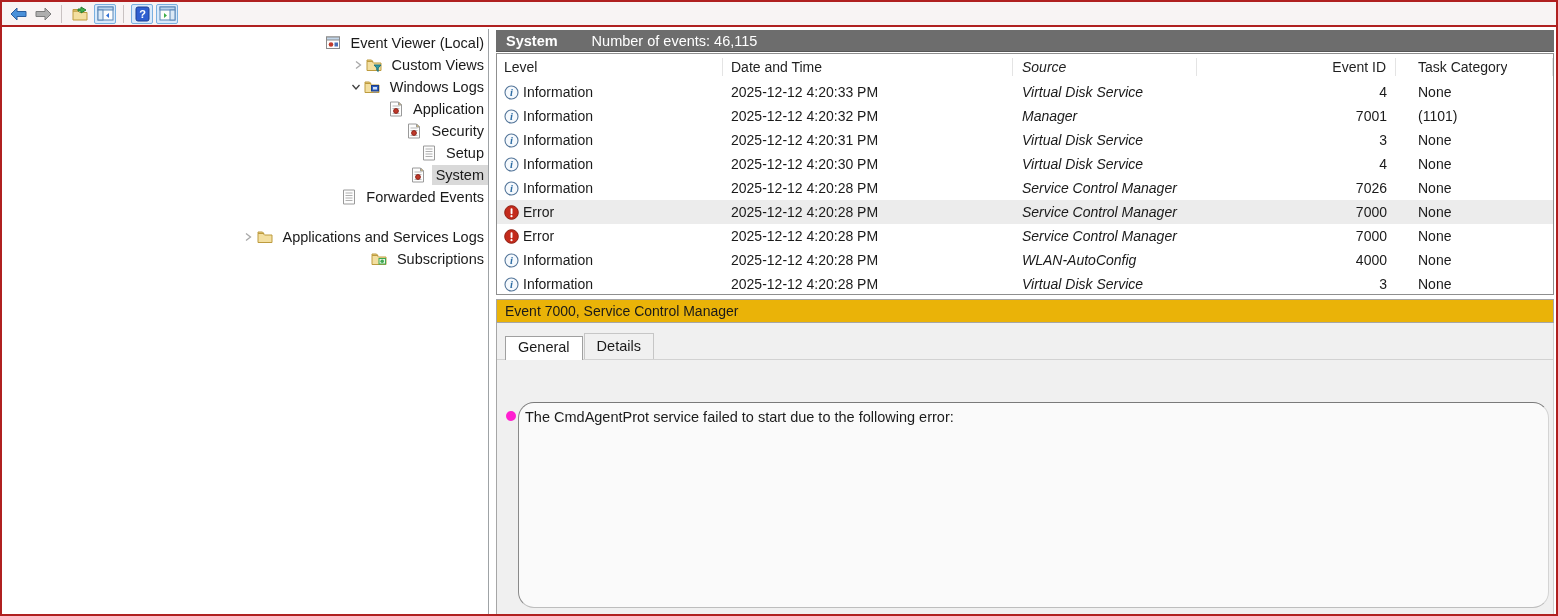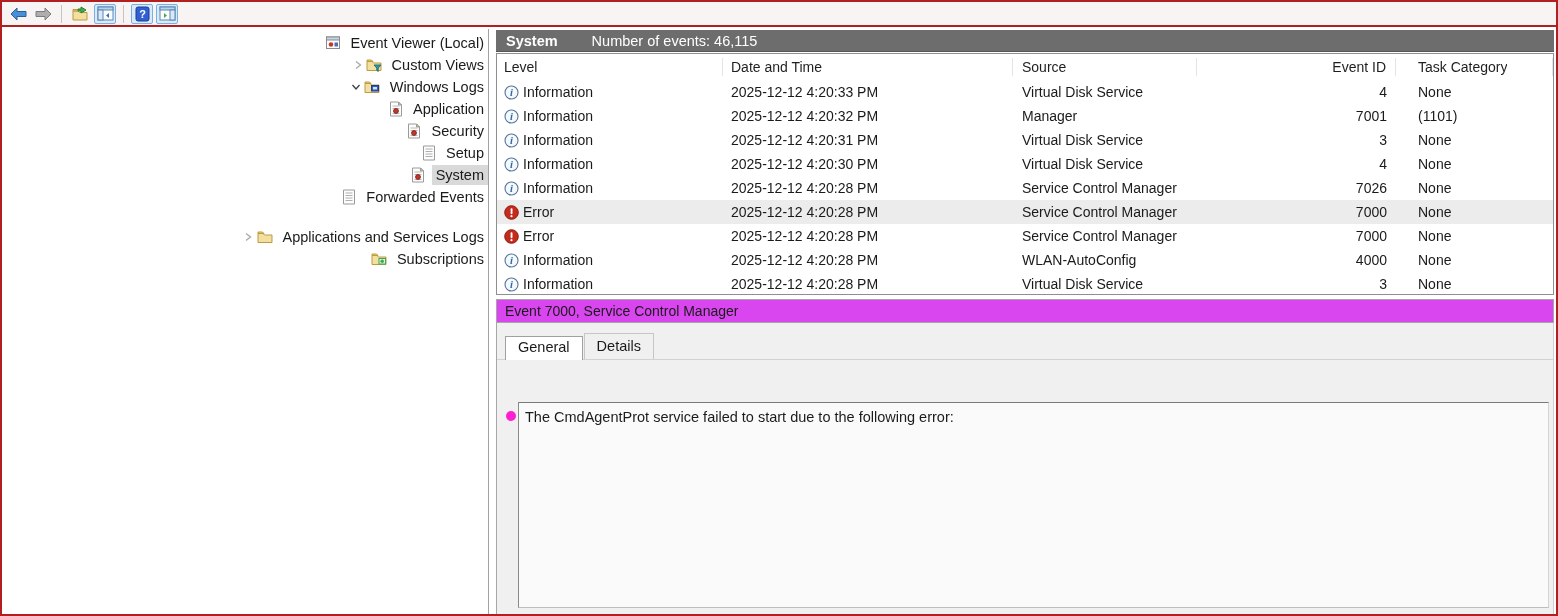--- a/index.html
+++ b/index.html
@@ -32,37 +32,37 @@
 
   .list-panel { position:absolute; top:24px; left:0; right:0; height:242px; background:#fff;
                 border:1px solid #8f8f8f; overflow:hidden; }
   .hdr-row { height:26px; display:flex; align-items:center; color:#1f1f1f; }
   .hdr-cell { height:18px; display:flex; align-items:center; border-right:1px solid #e4e4e4; }
   .rows { overflow:hidden; height:214px; }
   .lrow { height:24px; display:flex; align-items:center; }
   .lrow.selected { background:#ececec; }
   .c0 { width:226px; padding-left:7px; display:flex; align-items:center; gap:4px; }
   .c1 { width:290px; padding-left:8px; }
-  .c2 { width:184px; padding-left:9px; }
+  .c2 { width:184px; padding-left:9px;font-style:italic; }
   .c3 { width:199px; text-align:right; justify-content:flex-end; padding-right:9px; display:flex; }
   .c4 { flex:1; padding-left:22px; }
   .cell-text { white-space:nowrap; overflow:hidden; }
 
   
-  .detail-hdr { position:absolute; top:270px; left:0; right:0; height:24px; background:#d946ef;
+  .detail-hdr { position:absolute; top:270px; left:0; right:0; height:24px; background:#eab308;
                 border:1px solid #a6a6a6; display:flex; align-items:center; padding-left:8px; }
   .detail-body { position:absolute; top:294px; bottom:0; left:0; right:0; background:#f0f0f0;
                  border-left:1px solid #a6a6a6; border-right:1px solid #cfcfcf; }
   .tabs { display:flex; align-items:flex-end; height:37px; padding-left:8px; border-bottom:1px solid #d2d2d2; }
   .tab { padding:4px 12px 5px 12px; border:1px solid #c6c6c6; border-bottom:none; background:#f0f0f0;
          margin-right:1px; font-size:14.5px; }
   .tab.active { background:#ffffff; border-color:#a0a0a0; padding-top:2px; position:relative; top:1px; z-index:2; }
   .desc-box { position:absolute; top:79px; left:21px; right:4px; bottom:6px; background:#fafafa;
               border-top:1px solid #7a7a7a; border-left:1px solid #8a8a8a;
-              border-right:1px solid #d4d4d4; border-bottom:1px solid #bdbdbd; padding:4px 6px; }
+              border-right:1px solid #d4d4d4; border-bottom:1px solid #bdbdbd; padding:4px 6px;border-radius:16px; }
   .desc-line { line-height:20px; font-size:14.5px; color:#1c1c1c; white-space:pre-wrap; }
   .marker { position:absolute; width:10px; height:10px; border-radius:50%; background:#ff1fd0;
             top:88px; left:9px; z-index:10; }
   .splitter { position:absolute; top:266px; left:0; right:0; height:4px; background:#ffffff; cursor:row-resize; }
 </style>
 </head>
 <body>
 
 <div class="frame"></div>
 

